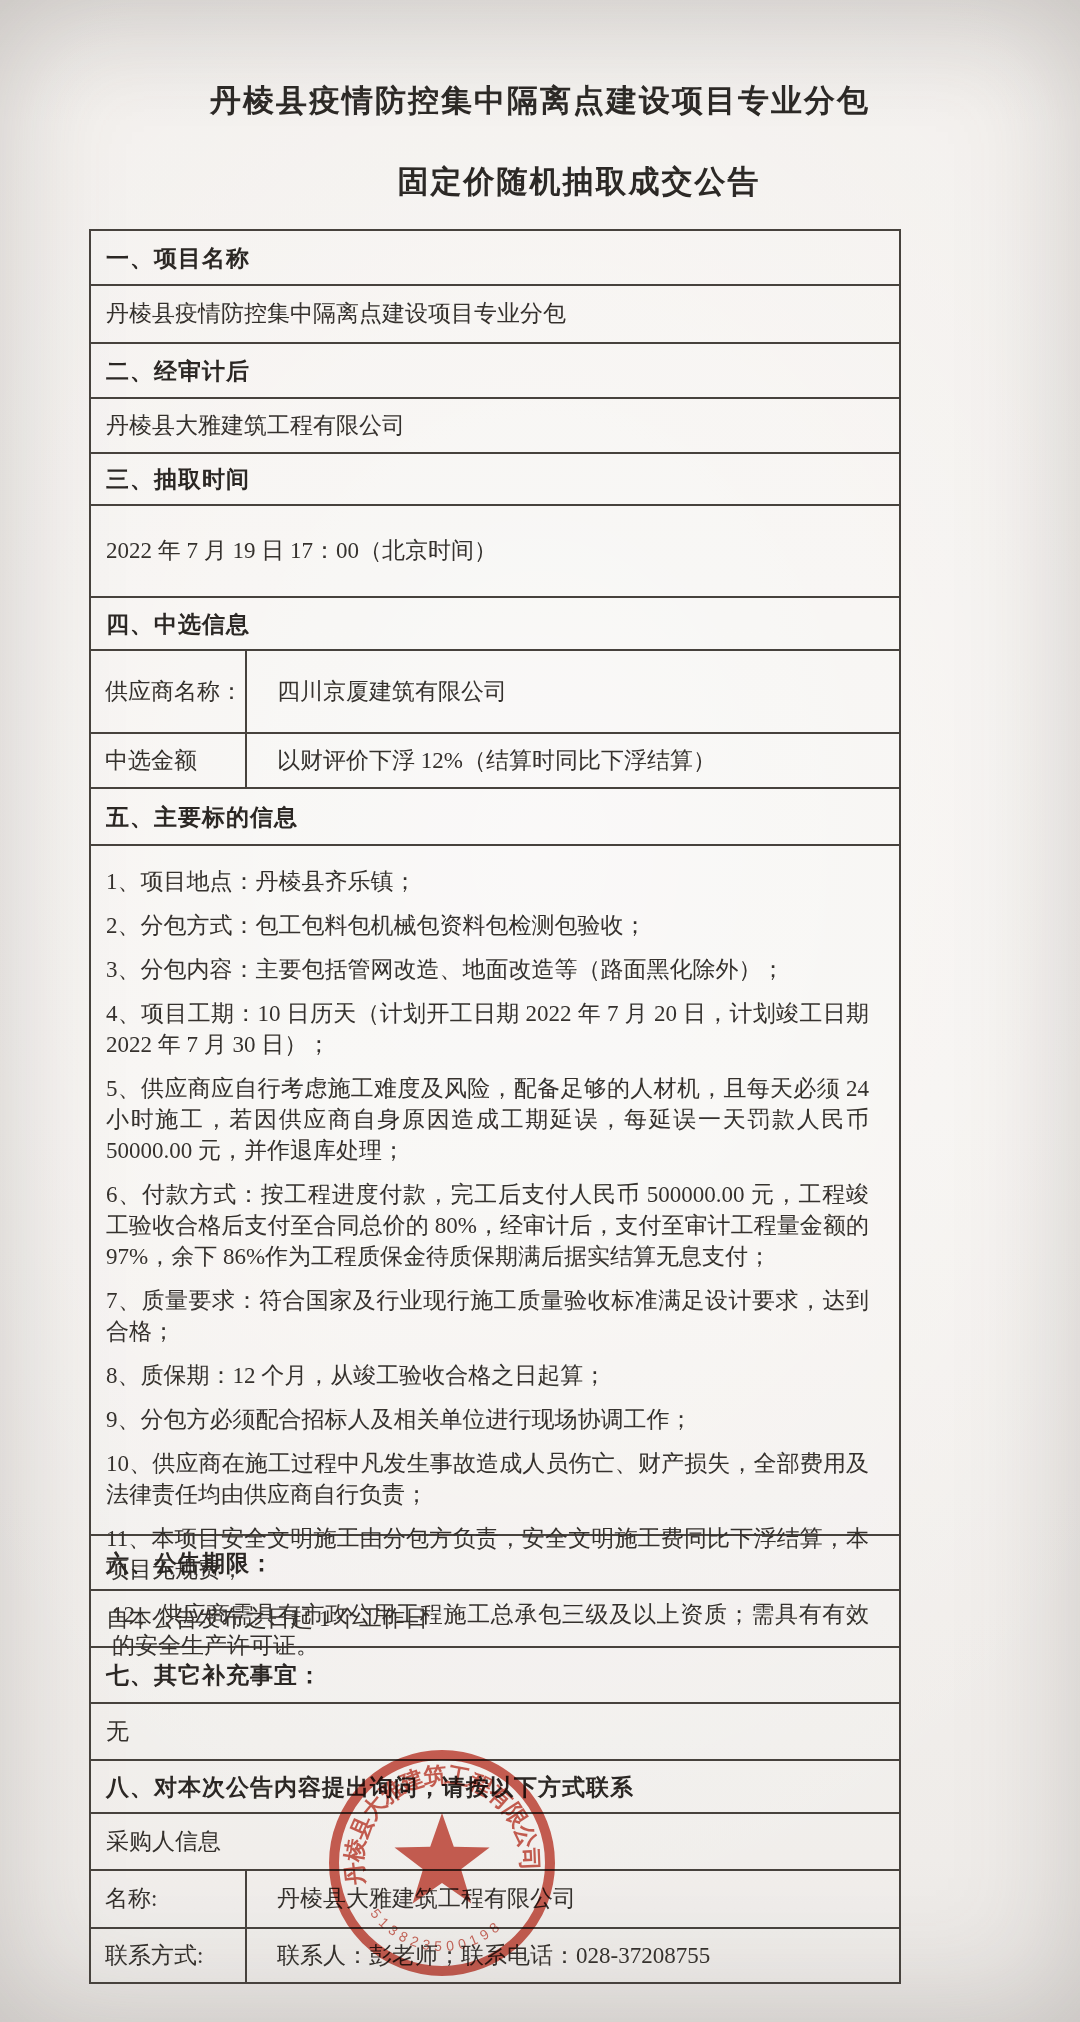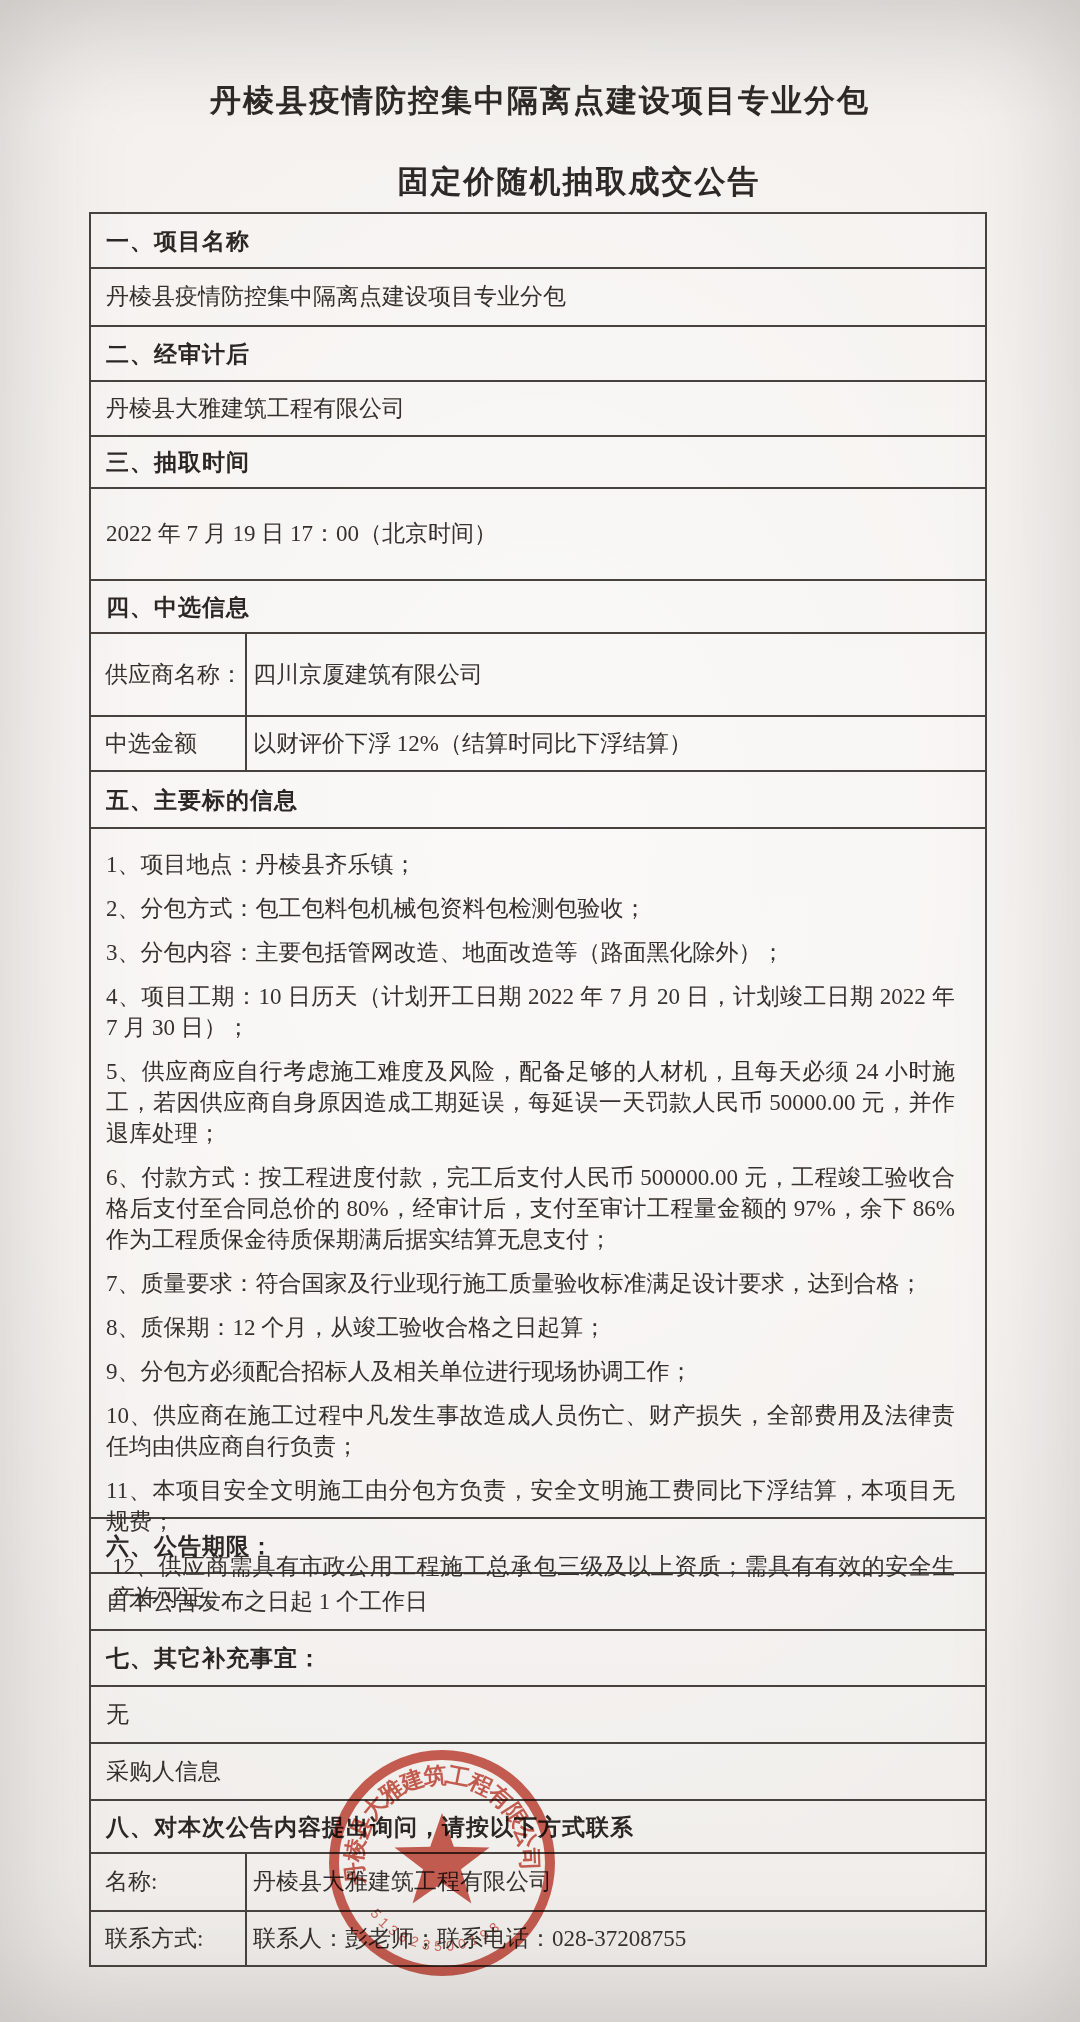--- a/index.html
+++ b/index.html
@@ -19,38 +19,38 @@
   .doc-title{
     position:absolute;left:0;width:100%;
     text-align:center;
     font-family:"Liberation Sans", sans-serif;
     font-weight:bold;font-size:31px;letter-spacing:2px;color:#2c2926;
   }
   .doc-title.l1{top:80px;}
   .doc-title.l2{top:161px;padding-left:39px;}
 
   .tbl{
-    position:absolute;left:89px;top:212px;width:898px;
+    position:absolute;left:89px;top:229px;width:812px;
     border:2px solid #47423d;
     box-sizing:border-box;
     background:rgba(255,255,255,0.12);
   }
   .row{
     box-sizing:border-box;
     border-top:2px solid #47423d;
     display:flex;align-items:center;
     padding-left:15px;
     font-size:23px;line-height:30px;
   }
   .row.first{border-top:none;}
   .row.hdr{
     font-family:"Liberation Sans", sans-serif;
     font-weight:bold;color:#2b2724;letter-spacing:1px;
   }
-  .row.cols{padding-left:0;align-items:stretch;}
+  .row.cols{padding-left:0;align-items:stretch;gap:24px;}
   .col-label{
     box-sizing:border-box;width:156px;flex:0 0 156px;
     border-right:2px solid #47423d;
     display:flex;align-items:center;padding-left:14px;
   }
   .col-value{flex:1;display:flex;align-items:center;padding-left:6px;padding-right:20px;}
 
   .h52{height:52px;} .h53{height:53px;} .h55{height:55px;} .h56{height:56px;}
   .h57{height:57px;} .h58{height:58px;} .h83{height:83px;} .h92{height:92px;}
   .h690{height:690px;}
@@ -112,22 +112,22 @@
     <p class="list-item">11、本项目安全文明施工由分包方负责，安全文明施工费同比下浮结算，本项目无规费；</p>
     <p class="list-item last">12、供应商需具有市政公用工程施工总承包三级及以上资质；需具有有效的安全生产许可证。</p>
   </div>
 
   <div class="row hdr h55">六、公告期限：</div>
   <div class="row h57">自本公告发布之日起 1 个工作日</div>
 
   <div class="row hdr h56">七、其它补充事宜：</div>
   <div class="row h57">无</div>
 
+  <div class="row hdr h53">八、对本次公告内容提出询问，请按以下方式联系</div>
   <div class="row h57">采购人信息</div>
-  <div class="row hdr h53">八、对本次公告内容提出询问，请按以下方式联系</div>
   <div class="row cols h58">
     <div class="col-label">名称:</div>
     <div class="col-value">丹棱县大雅建筑工程有限公司</div>
   </div>
   <div class="row cols h55">
     <div class="col-label">联系方式:</div>
     <div class="col-value">联系人：彭老师；联系电话：028-37208755</div>
   </div>
 
 </div>

